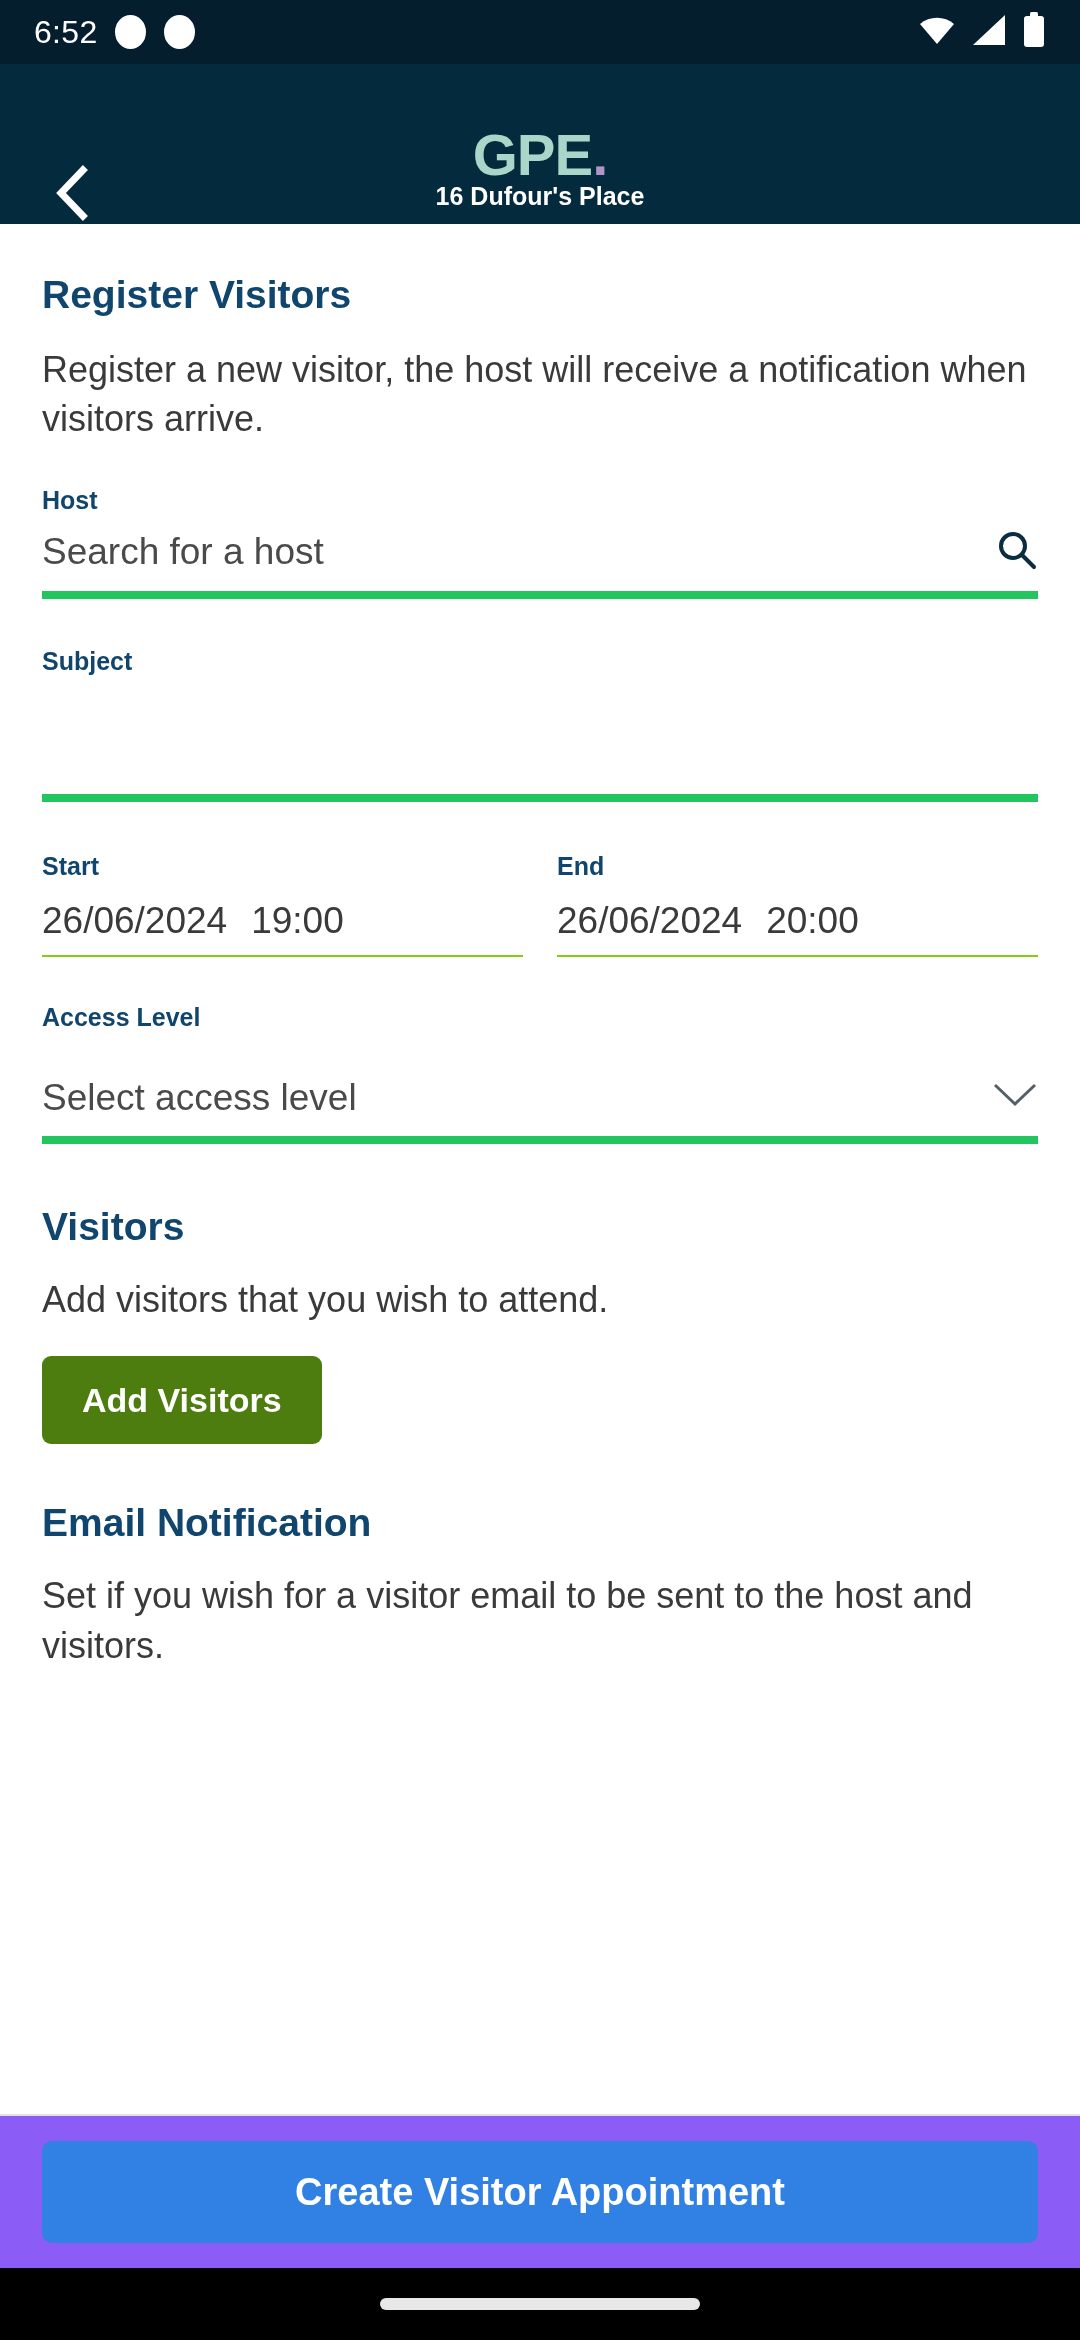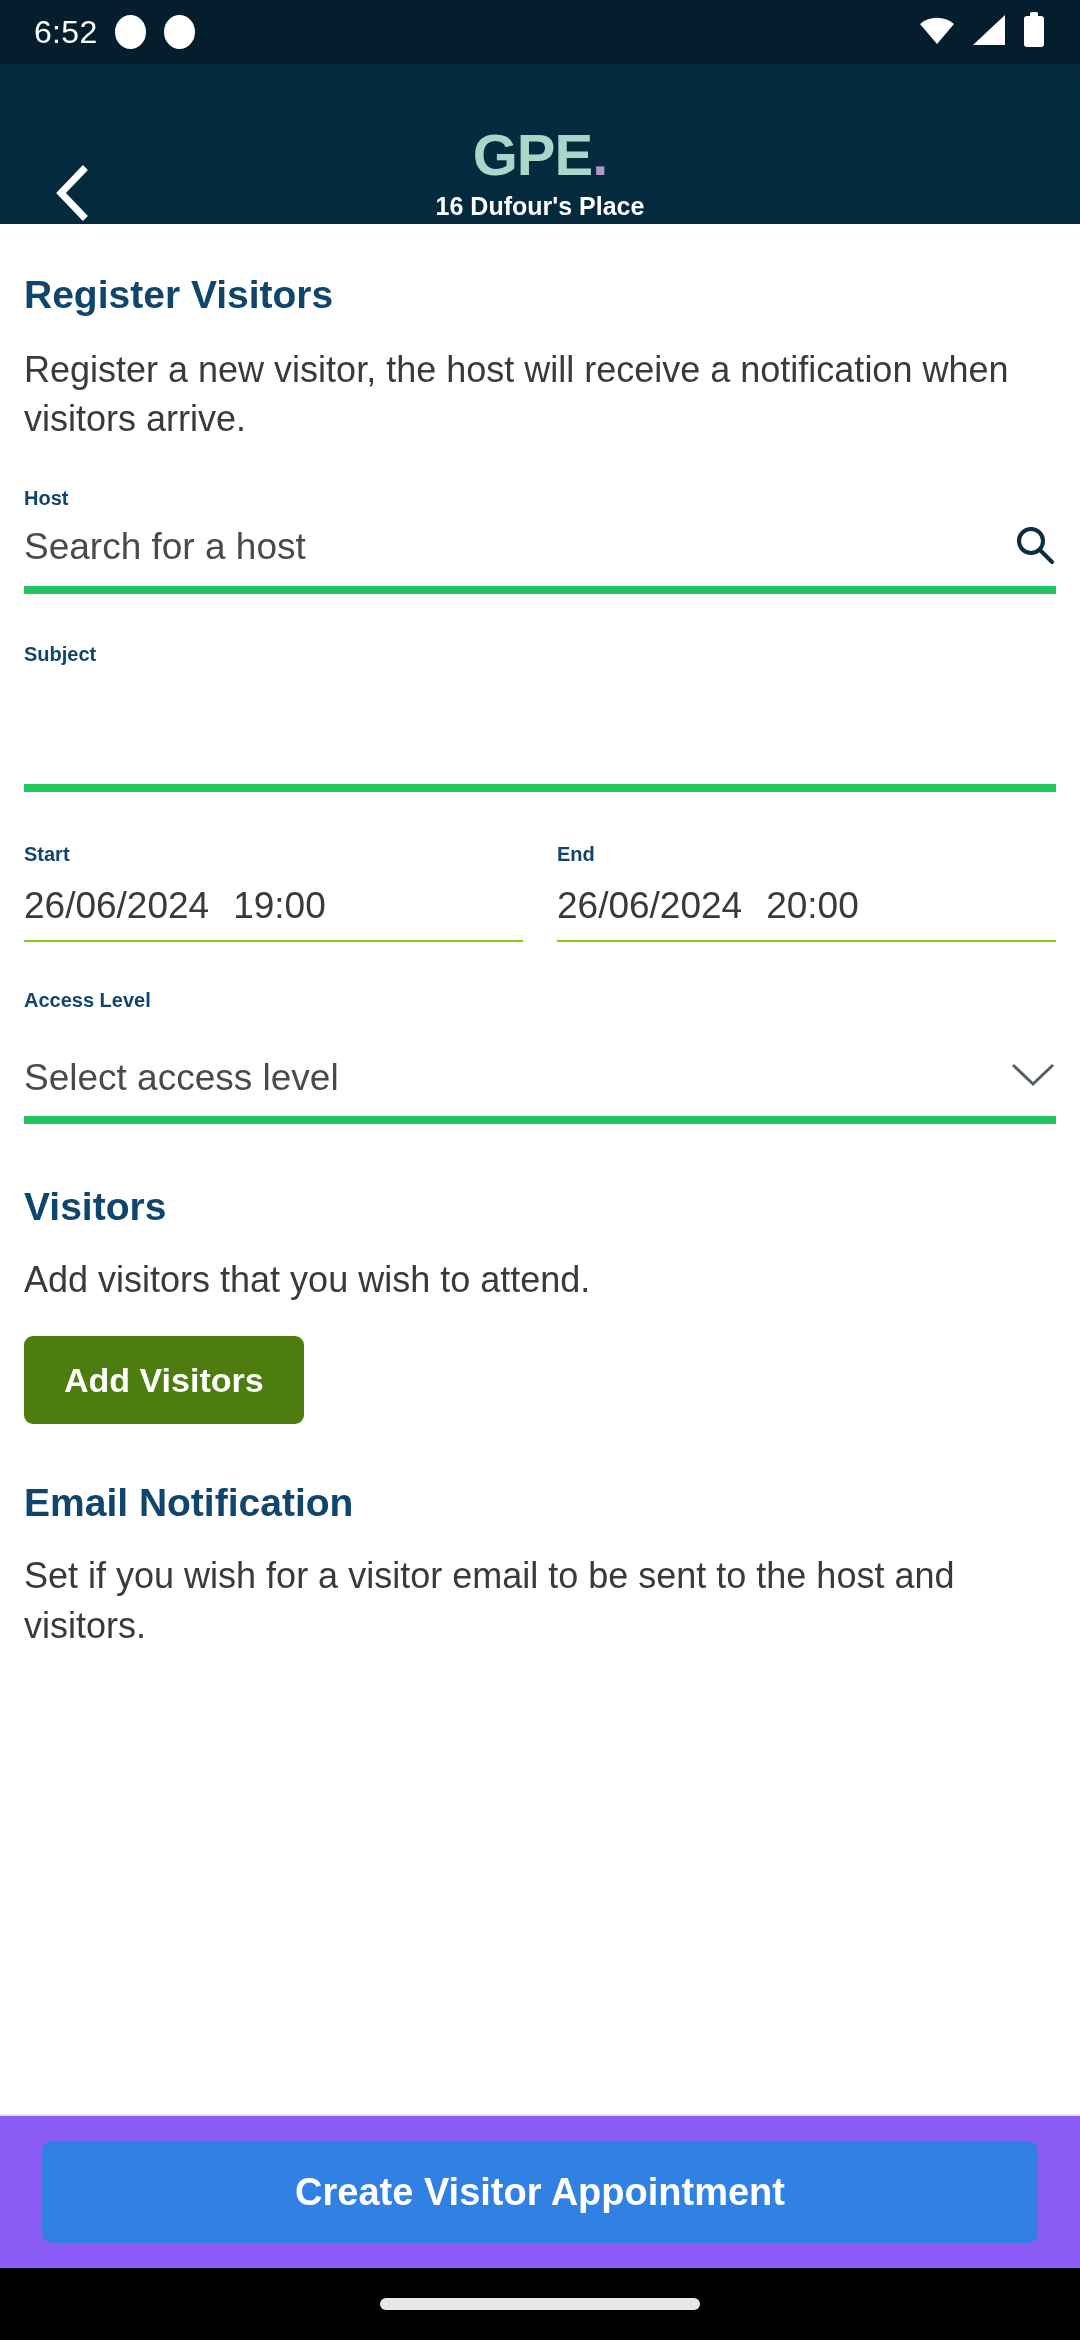--- a/index.html
+++ b/index.html
@@ -90,33 +90,32 @@
     font-weight: bold;
     color: #A9D6C9;
     letter-spacing: -1px;
     line-height: 1;
     font-family: "Liberation Sans", sans-serif;
   }
   .brand-logo .dot {
     color: #B295C9;
   }
   .site-name {
-    margin-top: 10px;
     font-size: 25px;
     font-weight: bold;
     color: #ffffff;
     line-height: 1;
     font-family: "Liberation Sans", sans-serif;
   }
 
   
   .content {
     flex: 1 1 auto;
     background: #ffffff;
-    padding: 0 24px;
+    padding: 0 42px;
     box-sizing: border-box;
     overflow: hidden;
   }
 
   .section-title {
     color: #10456E;
     font-size: 39px;
     font-weight: bold;
     line-height: 1.1;
   }
@@ -125,21 +124,21 @@
     font-size: 36px;
     line-height: 1.37;
     font-weight: normal;
   }
 
   .intro-block { padding-top: 50px; }
   .intro-block .section-desc { margin-top: 28px; }
 
   .field-label {
     color: #10456E;
-    font-size: 20px;
+    font-size: 25px;
     font-weight: bold;
     line-height: 1;
   }
 
   .field-row {
     display: flex;
     align-items: flex-end;
     justify-content: space-between;
     border-bottom: 8px solid #22c55e;
     padding-bottom: 18px;

